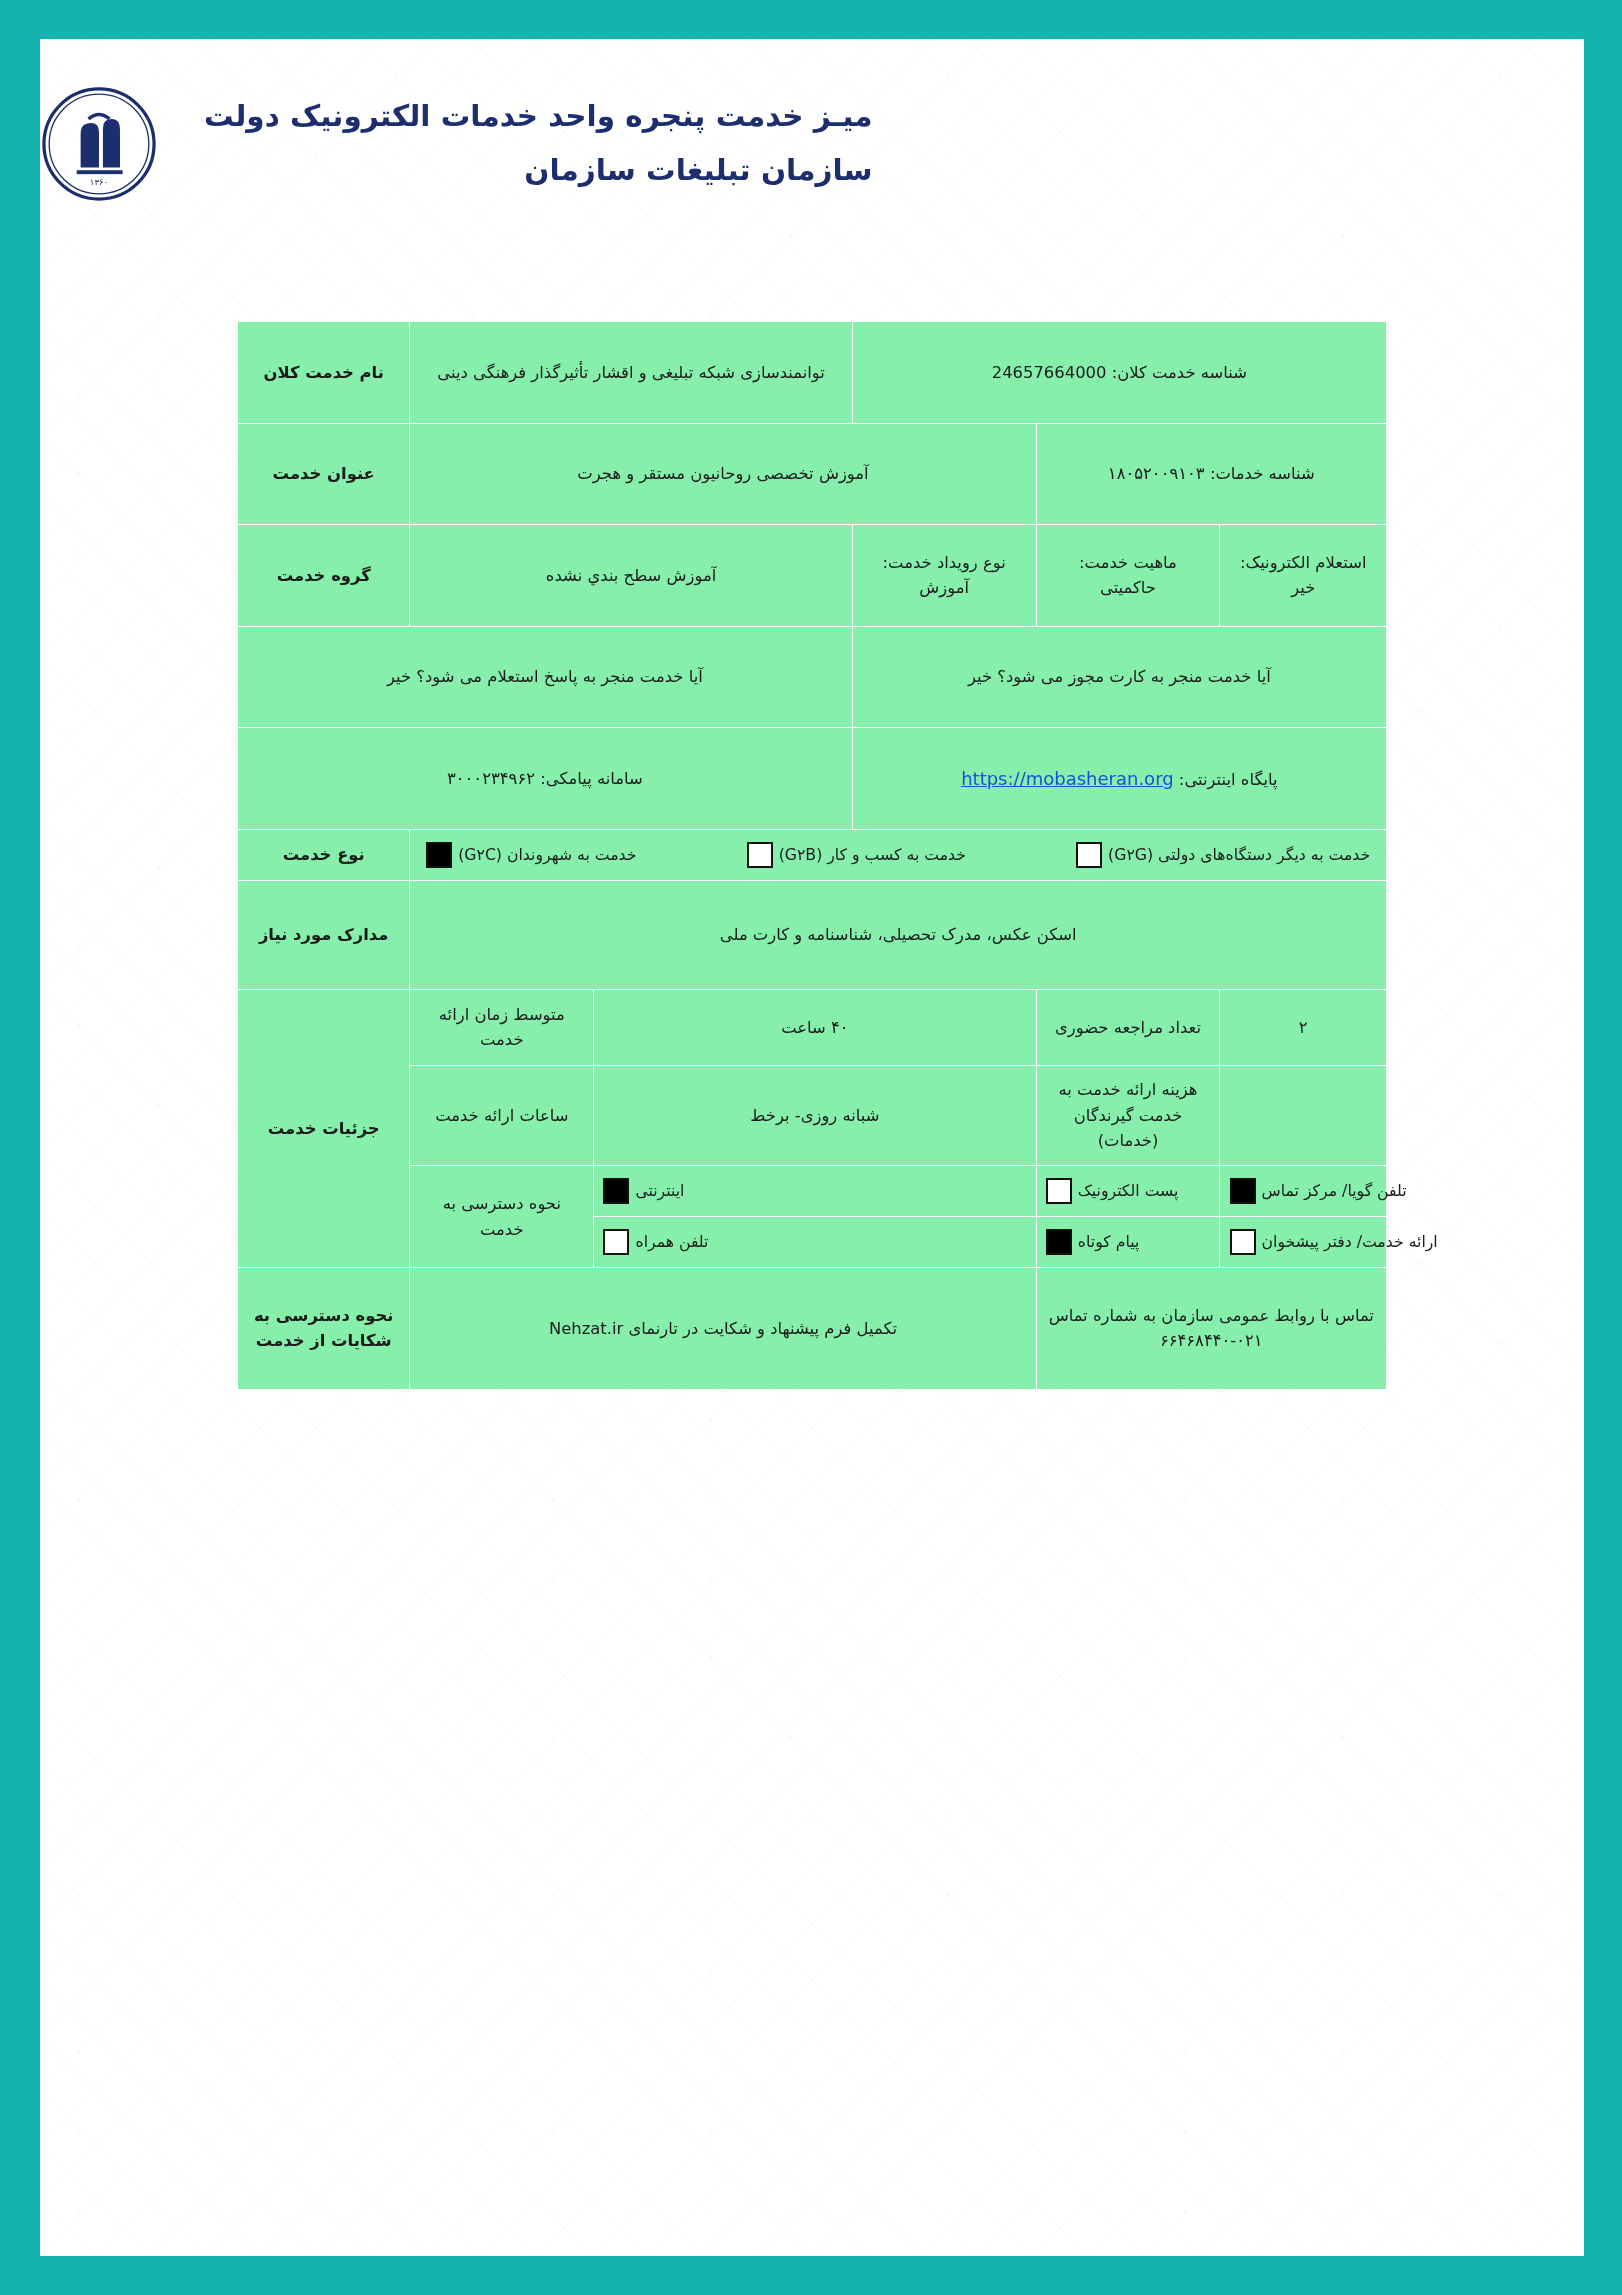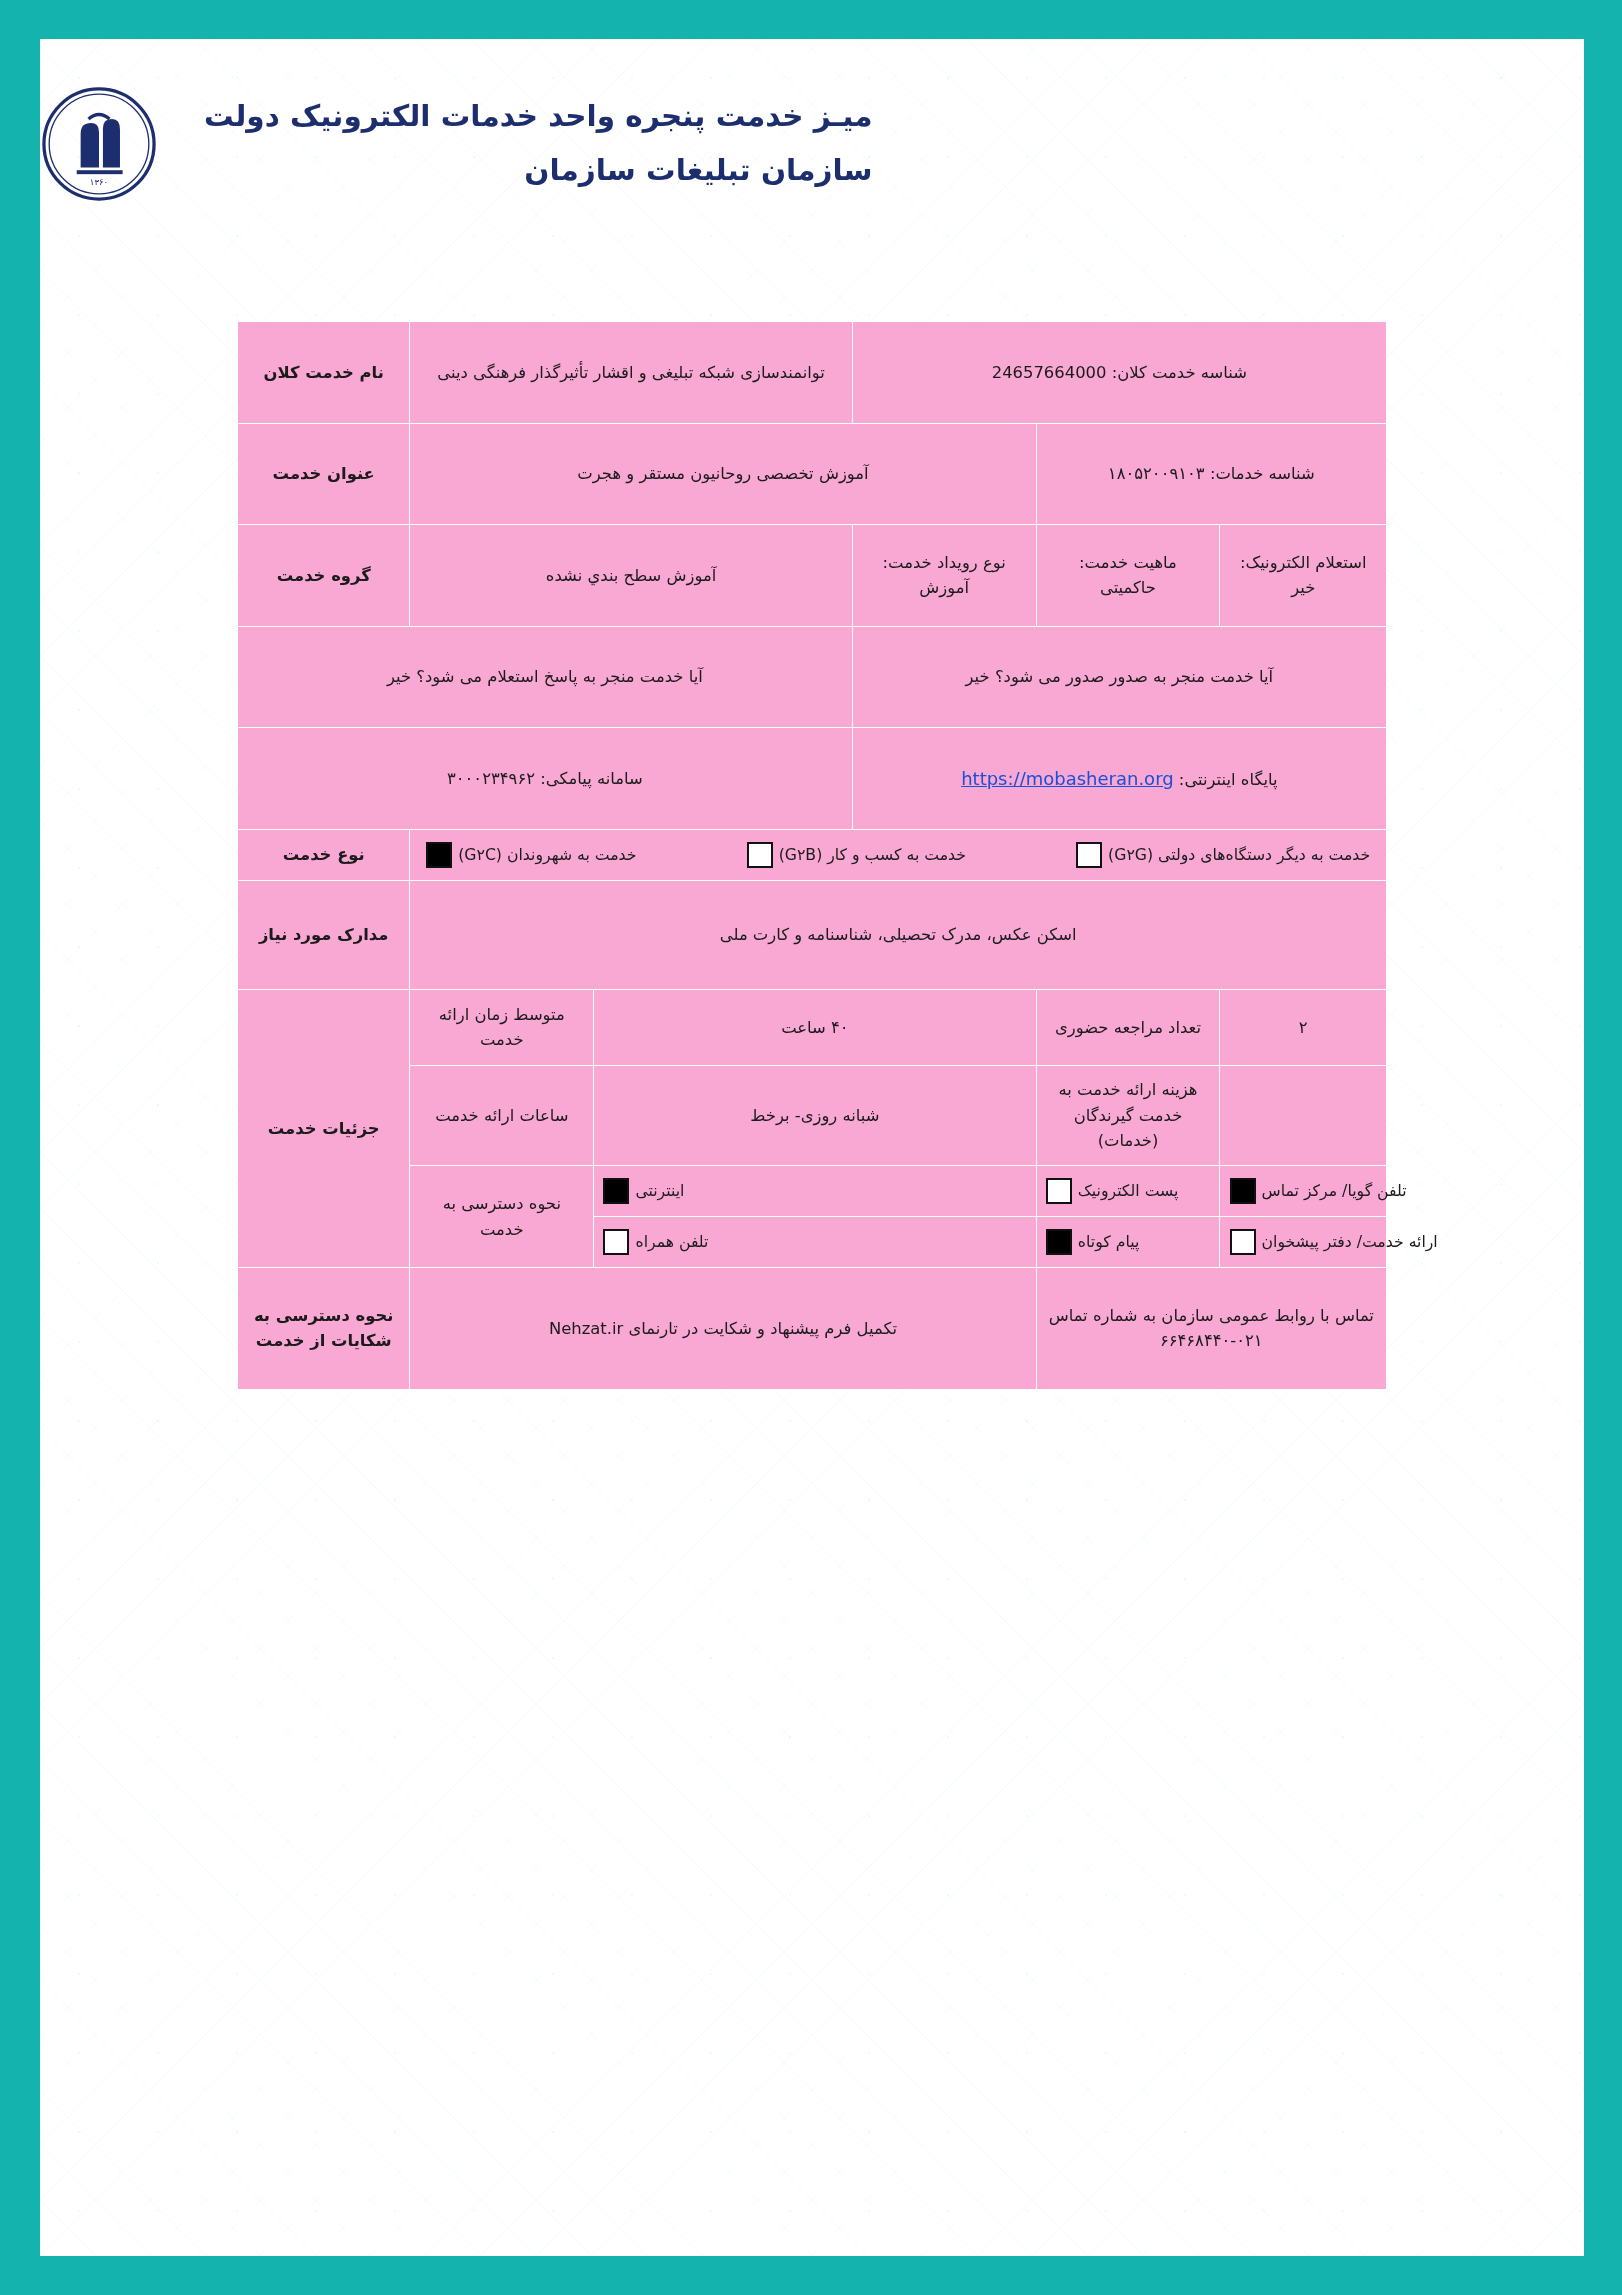--- a/index.html
+++ b/index.html
@@ -86,21 +86,21 @@
     margin: 118px 197px 0 197px;
   }
   table.svc {
     width: 100%;
     border-collapse: collapse;
     table-layout: fixed;
     direction: rtl;
   }
   table.svc td {
     border: 1.3px solid #ffffff;
-    background: #f9a8d4;
+    background: #86efac;
     color: #1b1b1b;
     font-size: 16.4px;
     text-align: center;
     vertical-align: middle;
     padding: 11.8px 9.2px;
     line-height: 1.55;
   }
   td.hdr {
     background: #2e4d93;
     color: #ffffff;
@@ -197,21 +197,21 @@
 خیر</td>
             <td class="tall" style="white-space:pre-line">ماهیت خدمت:
 حاکمیتی</td>
             <td class="tall" style="white-space:pre-line">نوع رویداد خدمت:
 آموزش</td>
             <td class="tall" colspan="2">آموزش سطح بندي نشده</td>
             <td class="hdr tall">گروه خدمت</td>
           </tr>
 
           <tr>
-            <td class="tall" colspan="3">آیا خدمت منجر به صدور صدور می شود؟ خیر</td>
+            <td class="tall" colspan="3">آیا خدمت منجر به کارت مجوز می شود؟ خیر</td>
             <td class="tall" colspan="3">آیا خدمت منجر به پاسخ استعلام می شود؟ خیر</td>
           </tr>
 
           <tr>
             <td class="tall" colspan="3">
               <span>پایگاه اینترنتی:</span>
               <a class="link" href="#">https://mobasheran.org</a>
             </td>
             <td class="tall" colspan="3">سامانه پیامکی: ۳۰۰۰۲۳۴۹۶۲</td>
           </tr>

